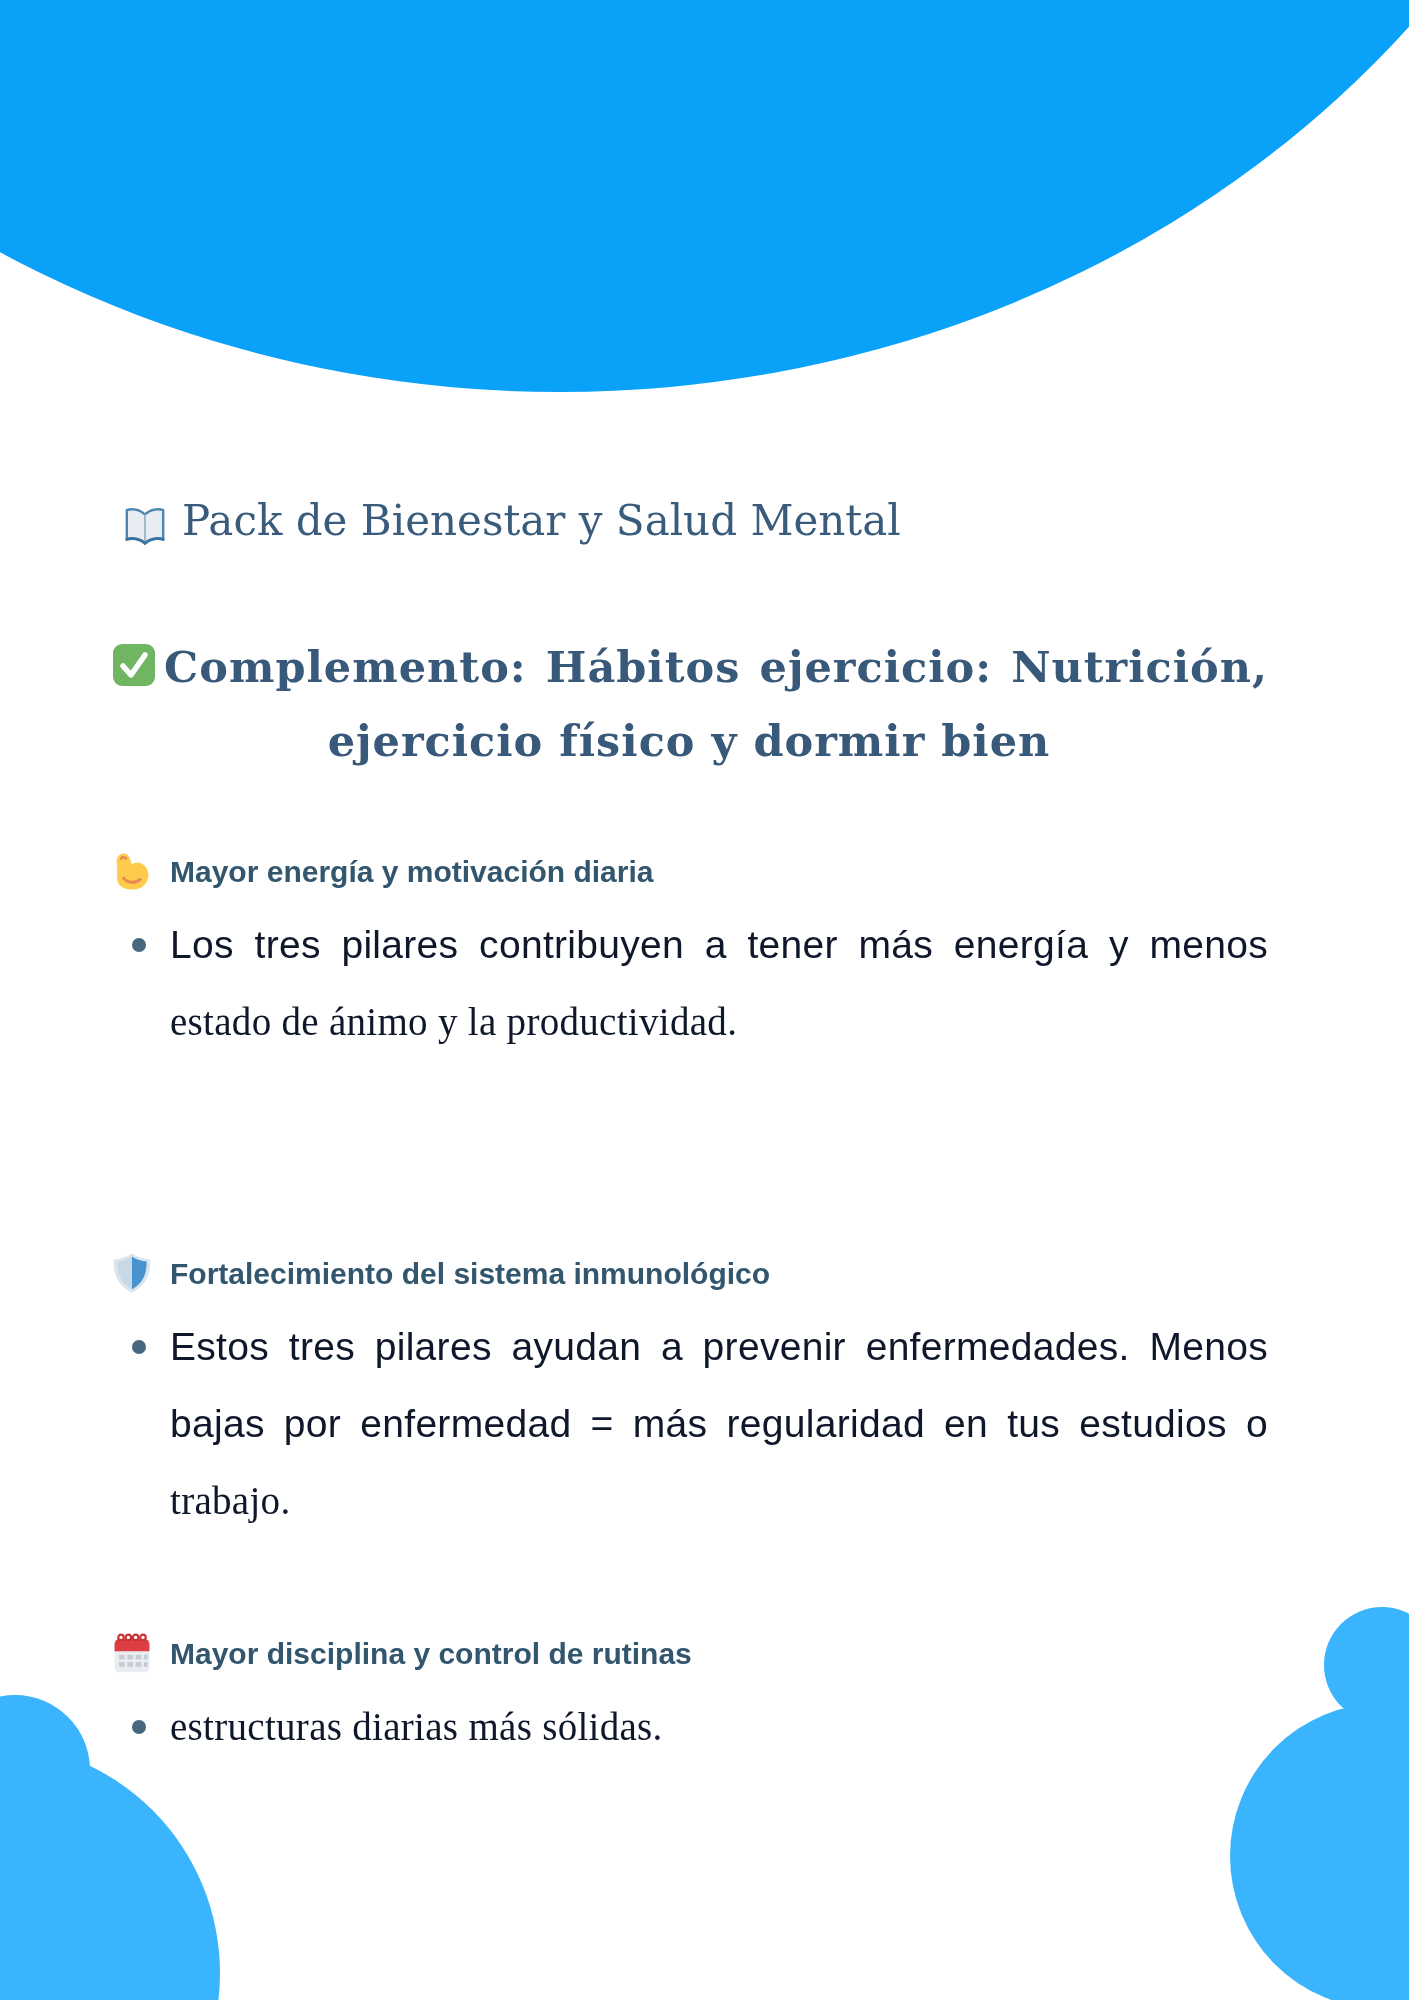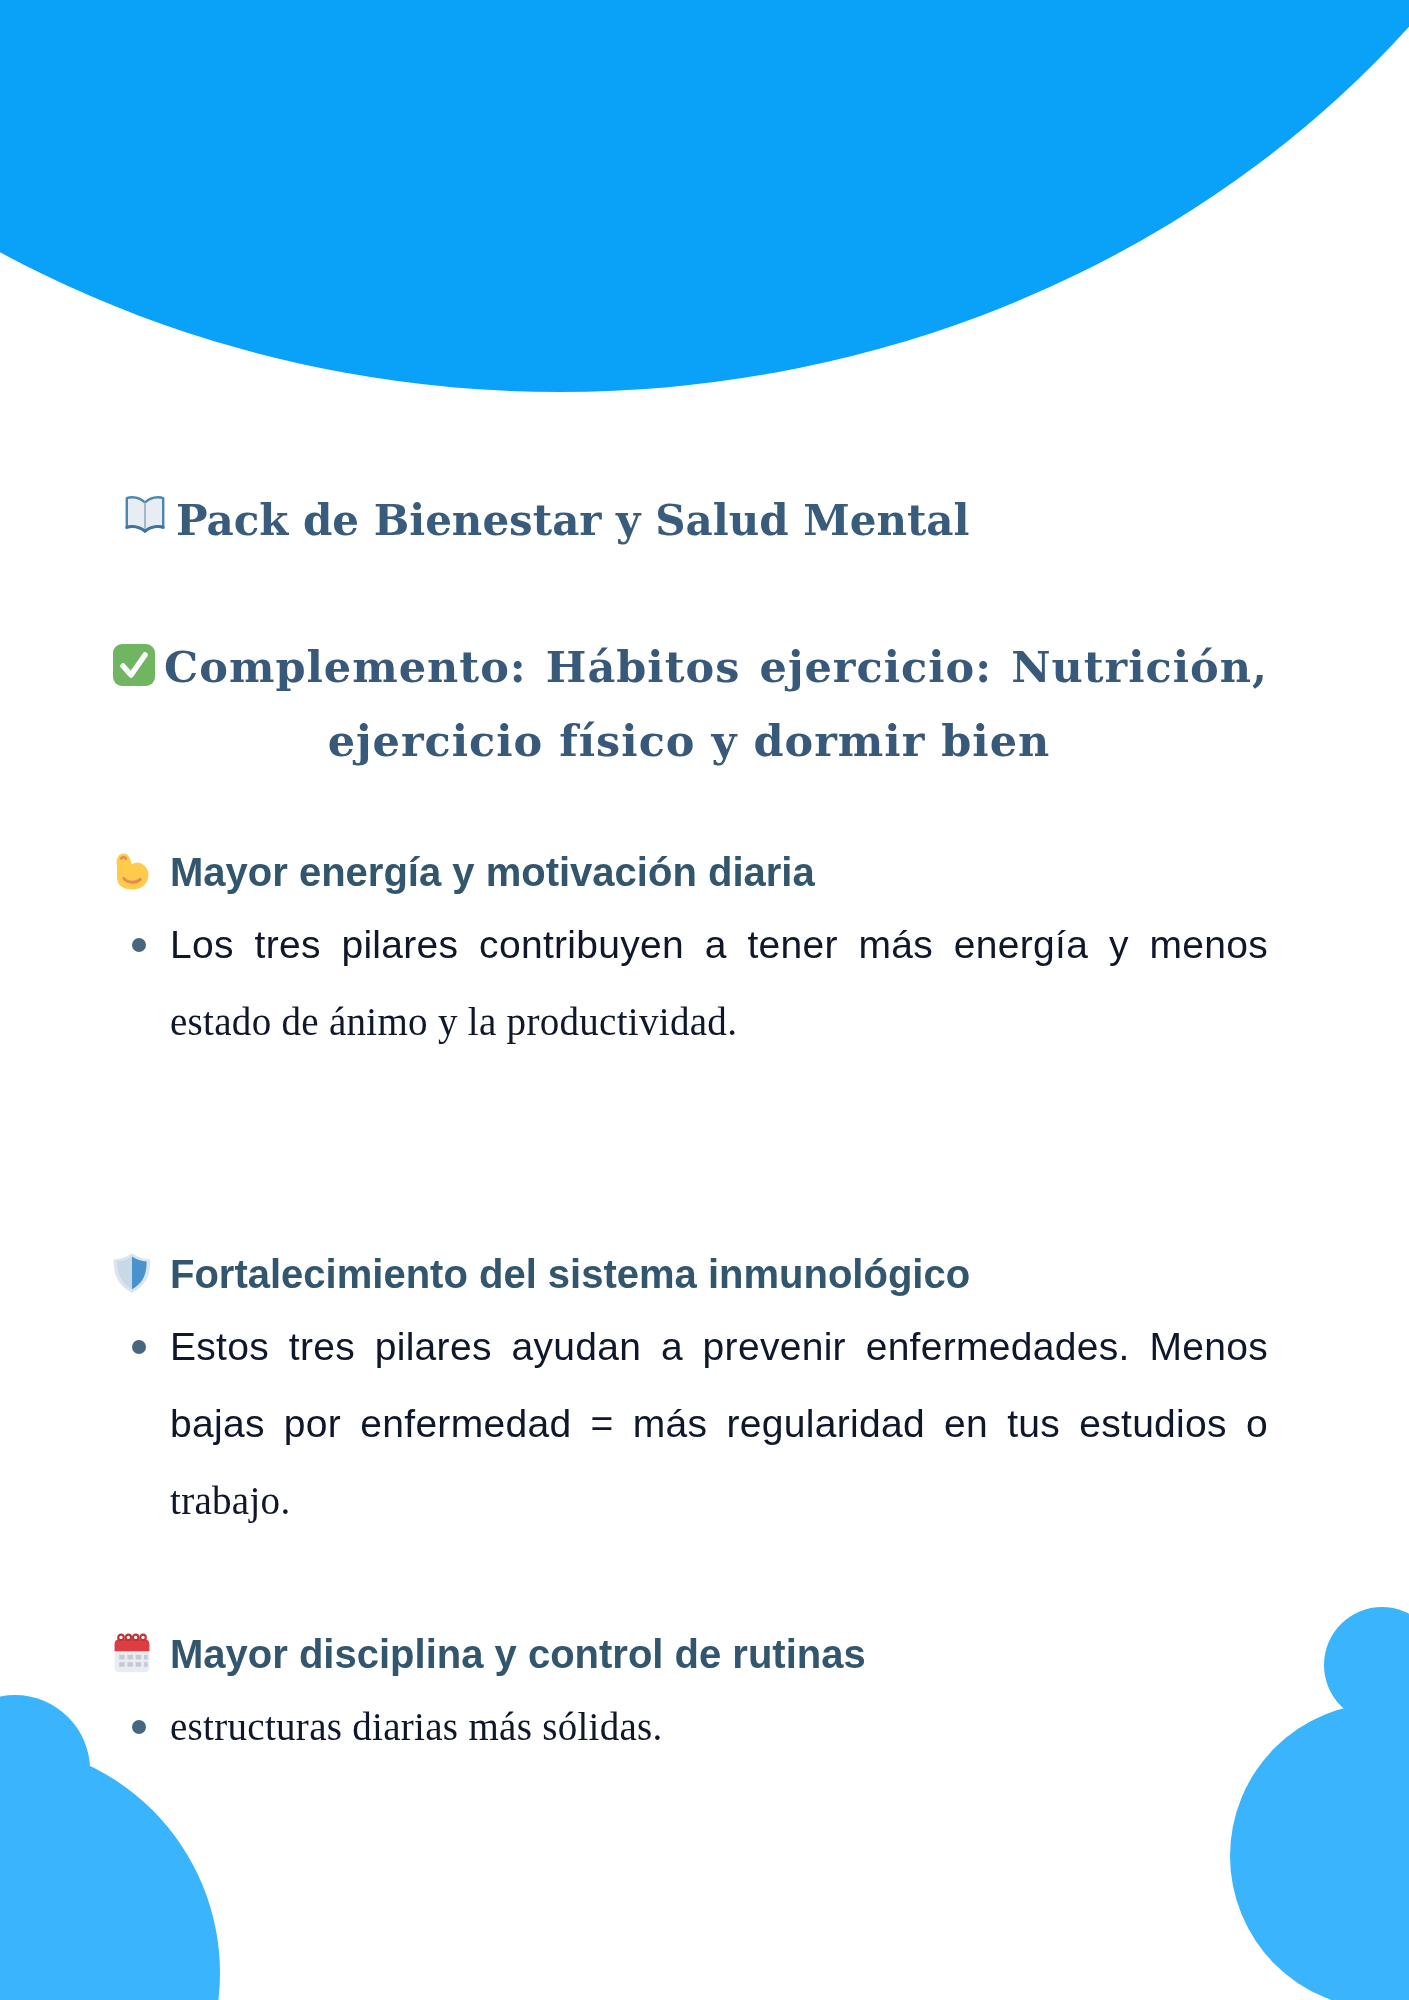--- a/index.html
+++ b/index.html
@@ -20,43 +20,43 @@
   }
   .blob-corner{background:#3AB4FC;}
   .blob-bl-small{left:-60px;  top:1695px; width:150px; height:150px;}
   .blob-bl-big  {left:-240px; top:1743px; width:460px; height:460px;}
   .blob-br-small{left:1324px; top:1607px; width:116px; height:116px;}
   .blob-br-big  {left:1230px; top:1703px; width:306px; height:306px;}
 
   
   .title-row{
     position:absolute; left:122px; top:492px; width:1180px;
-    display:flex; align-items:flex-start; gap:8px;
+    display:flex; align-items:flex-end; gap:14px;
     font-family:"DejaVu Serif", serif;
-    font-weight:700; font-size:42px; color:#3A5C7C;
+    font-weight:400; font-size:42px; color:#3A5C7C;
     line-height:58px; white-space:nowrap;
   }
   .subtitle{
     position:absolute; left:110px; top:630px; width:1158px;
     font-family:"DejaVu Serif", serif;
     font-weight:700; font-size:43px; color:#38597A;
     line-height:74px; letter-spacing:1px;
   }
   .subtitle .jline{display:block; text-align:justify; text-align-last:justify;}
   .subtitle .lline{display:block; text-align:center;}
   .subtitle .icon-inline{display:inline-block; vertical-align:-7px; margin-right:6px;}
 
   .section{position:absolute; left:110px; width:1158px;}
   .sec-1{top:846px;}
   .sec-2{top:1248px;}
   .sec-3{top:1628px;}
 
   .heading-row{
     display:flex; align-items:center; gap:14px;
-    font-weight:700; font-size:40px; color:#33566F;
+    font-weight:700; font-size:30px; color:#33566F;
     line-height:52px; white-space:nowrap;
     font-family:"Liberation Sans", sans-serif;
   }
   .bullet-row{
     display:flex; margin-top:8px;
   }
   .dot-col{width:60px; flex:0 0 60px; position:relative;}
   .dot{
     position:absolute; left:22px; top:32px;
     width:14px; height:14px; border-radius:50%;

